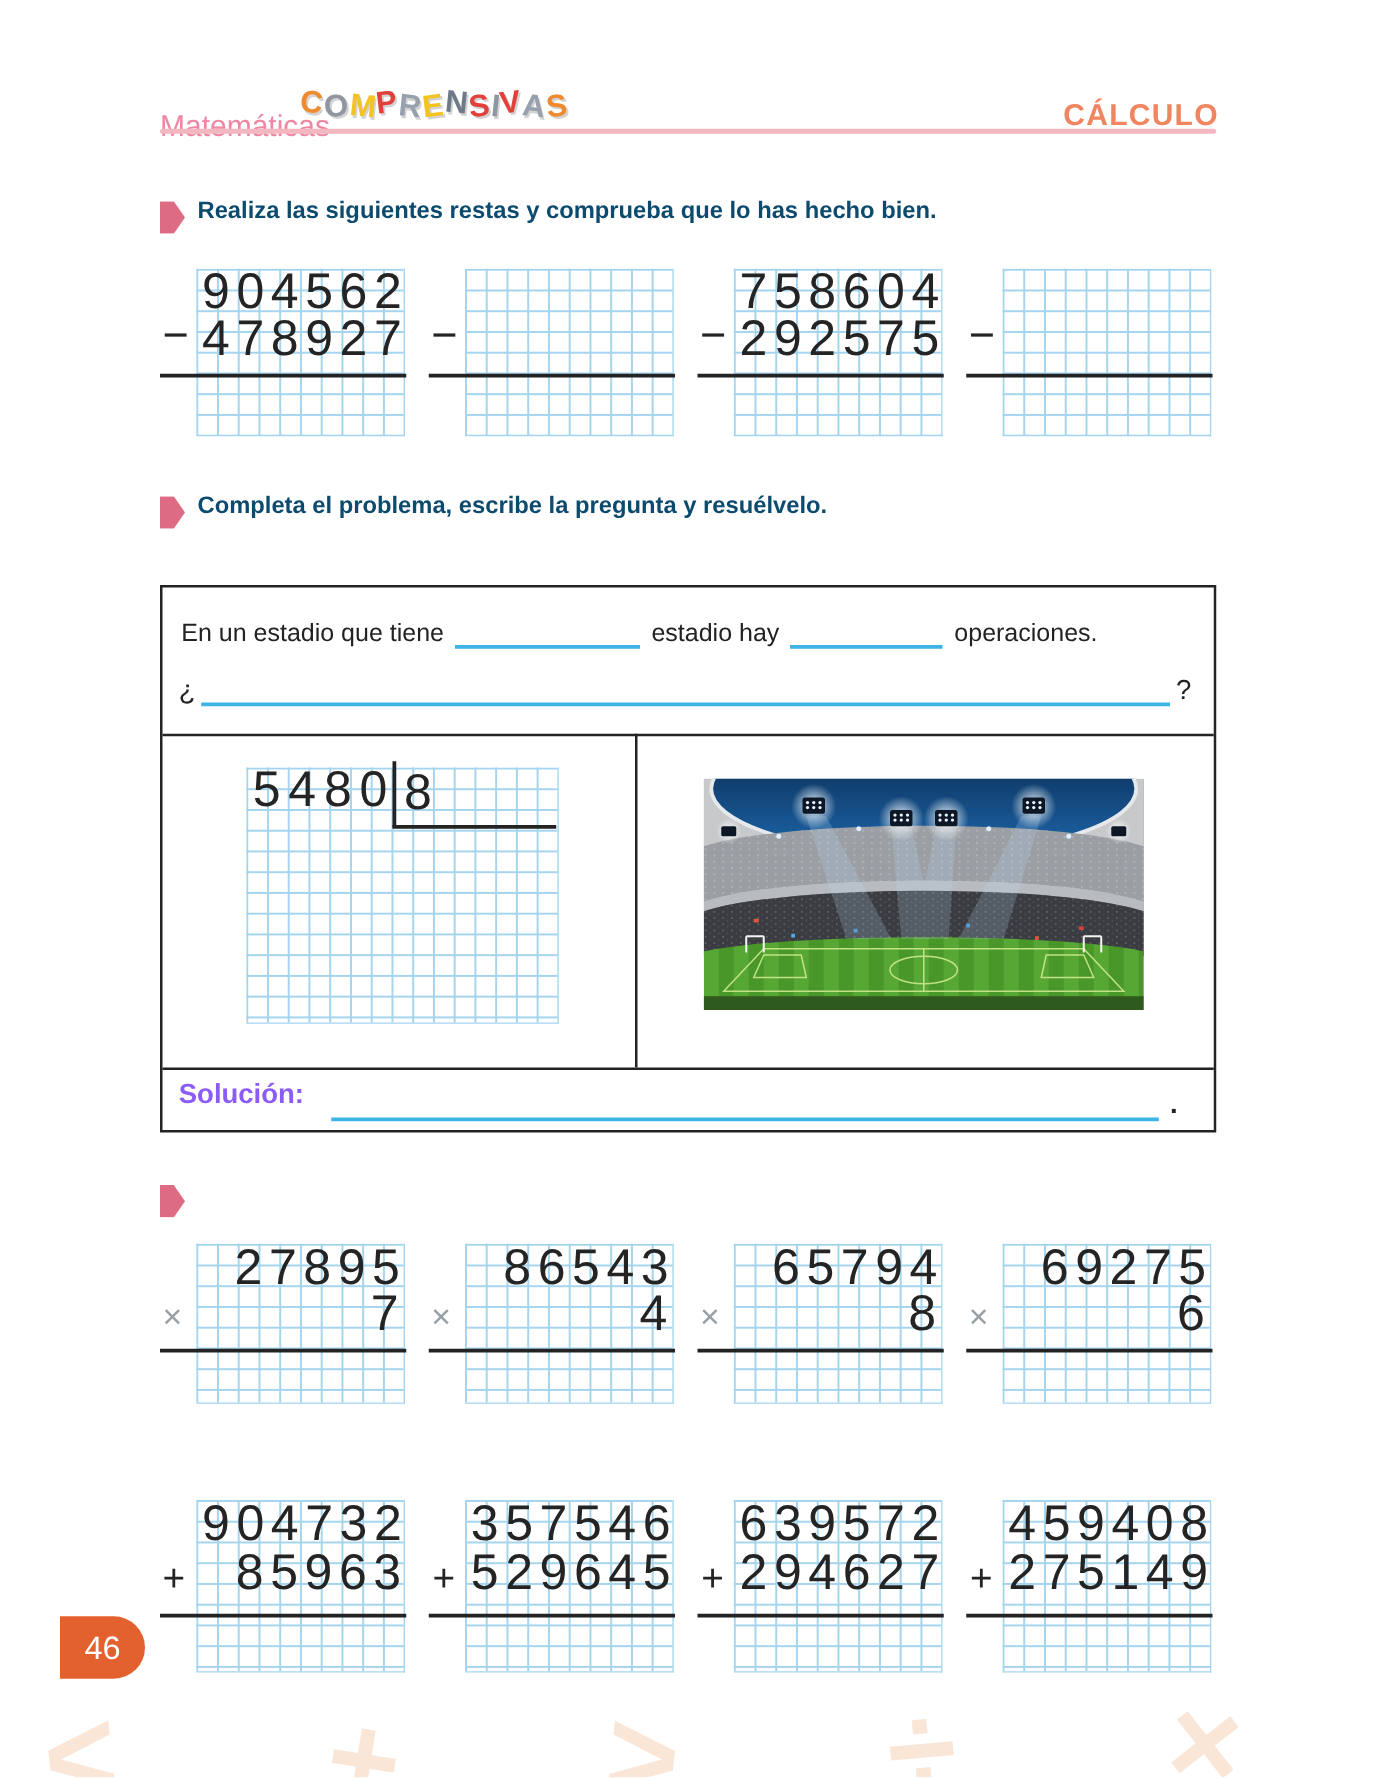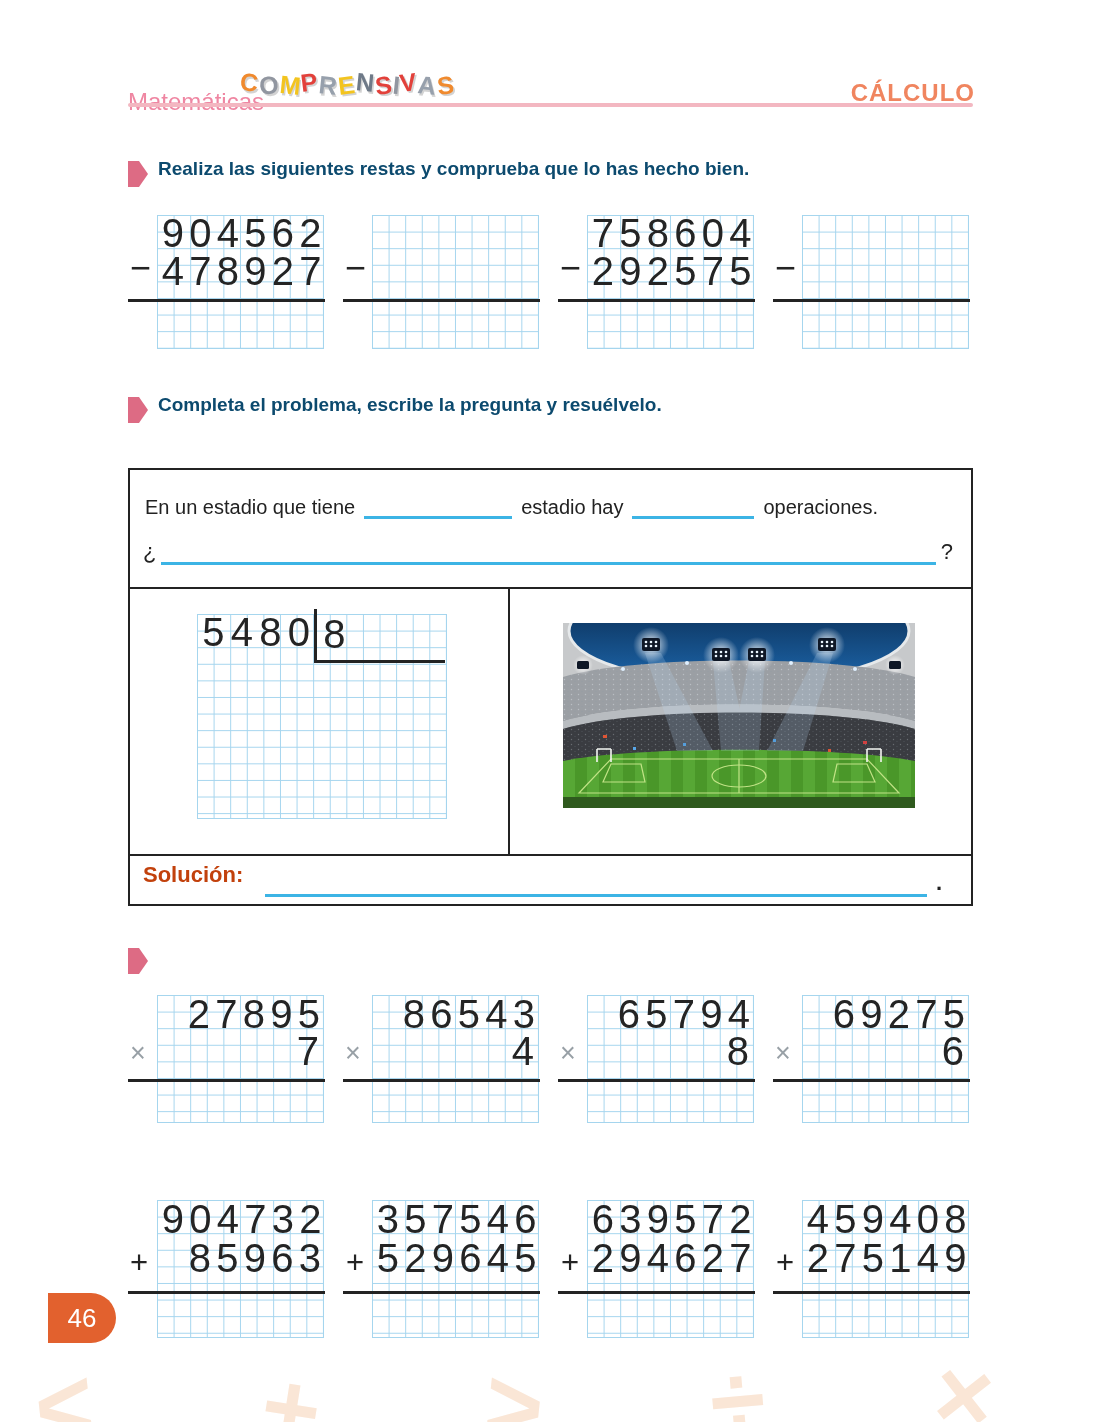--- a/index.html
+++ b/index.html
@@ -38,21 +38,21 @@
 
   
   .pbox{position:absolute;left:128px;top:452px;width:841px;height:434px;border:2px solid #232323;margin-top:16px;}
   .p-line1{position:absolute;left:15px;top:24px;font-size:20px;display:flex;align-items:flex-end;gap:9px;white-space:nowrap;}
   .blank{display:inline-block;border-bottom:3px solid #3cb4e5;height:22px;}
   .p-line2{position:absolute;left:13px;top:64px;right:18px;display:flex;align-items:flex-end;font-size:22px;}
   .qline{flex:1;border-bottom:3px solid #3cb4e5;height:28px;margin:0 5px;}
   .hdiv{position:absolute;left:0;right:0;height:2px;background:#232323;}
   .vdiv{position:absolute;width:2px;background:#232323;}
   .bracket{position:absolute;background:#232323;}
-  .sol-label{position:absolute;left:13px;top:392px;font-size:22px;font-weight:bold;color:#c2410c;}
+  .sol-label{position:absolute;left:13px;top:392px;font-size:22px;font-weight:bold;color:#8b5cf6;}
   .sol-line{position:absolute;left:135px;top:424px;width:662px;height:3px;background:#3cb4e5;}
   .sol-period{position:absolute;left:806px;top:400px;font-size:22px;font-weight:bold;}
 
   
   .stadium{position:absolute;left:433px;top:153px;width:352px;height:185px;}
 
   
   .badge{position:absolute;left:48px;top:1293px;width:68px;height:50px;background:#e2612e;
          border-radius:0 25px 25px 0;color:#fff;font-size:26px;display:flex;
          align-items:center;justify-content:center;}

